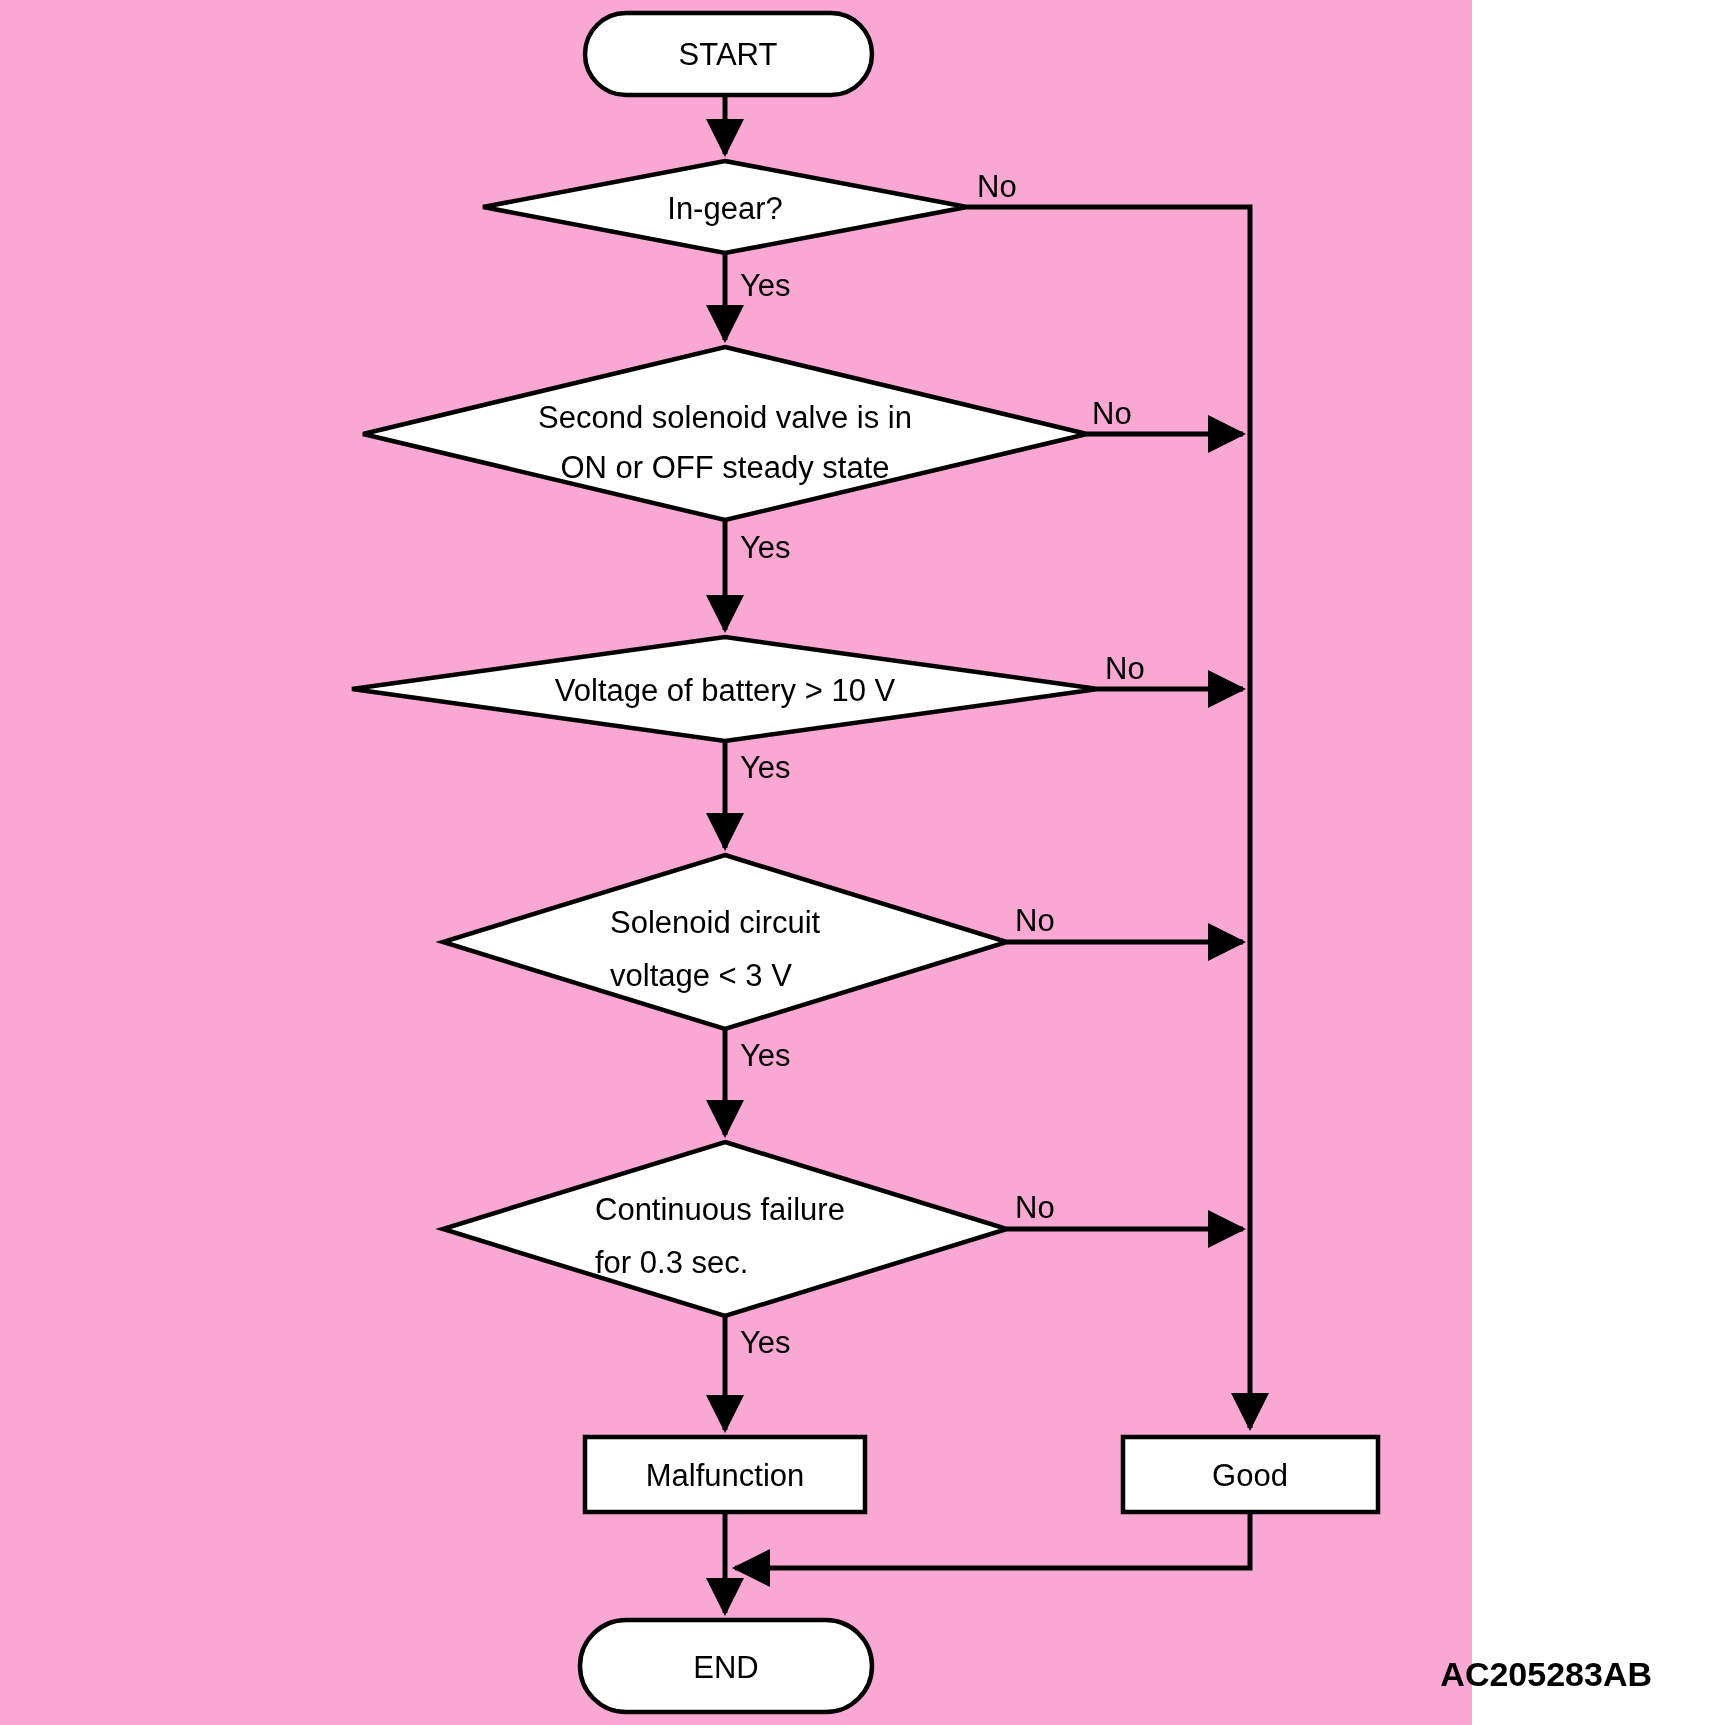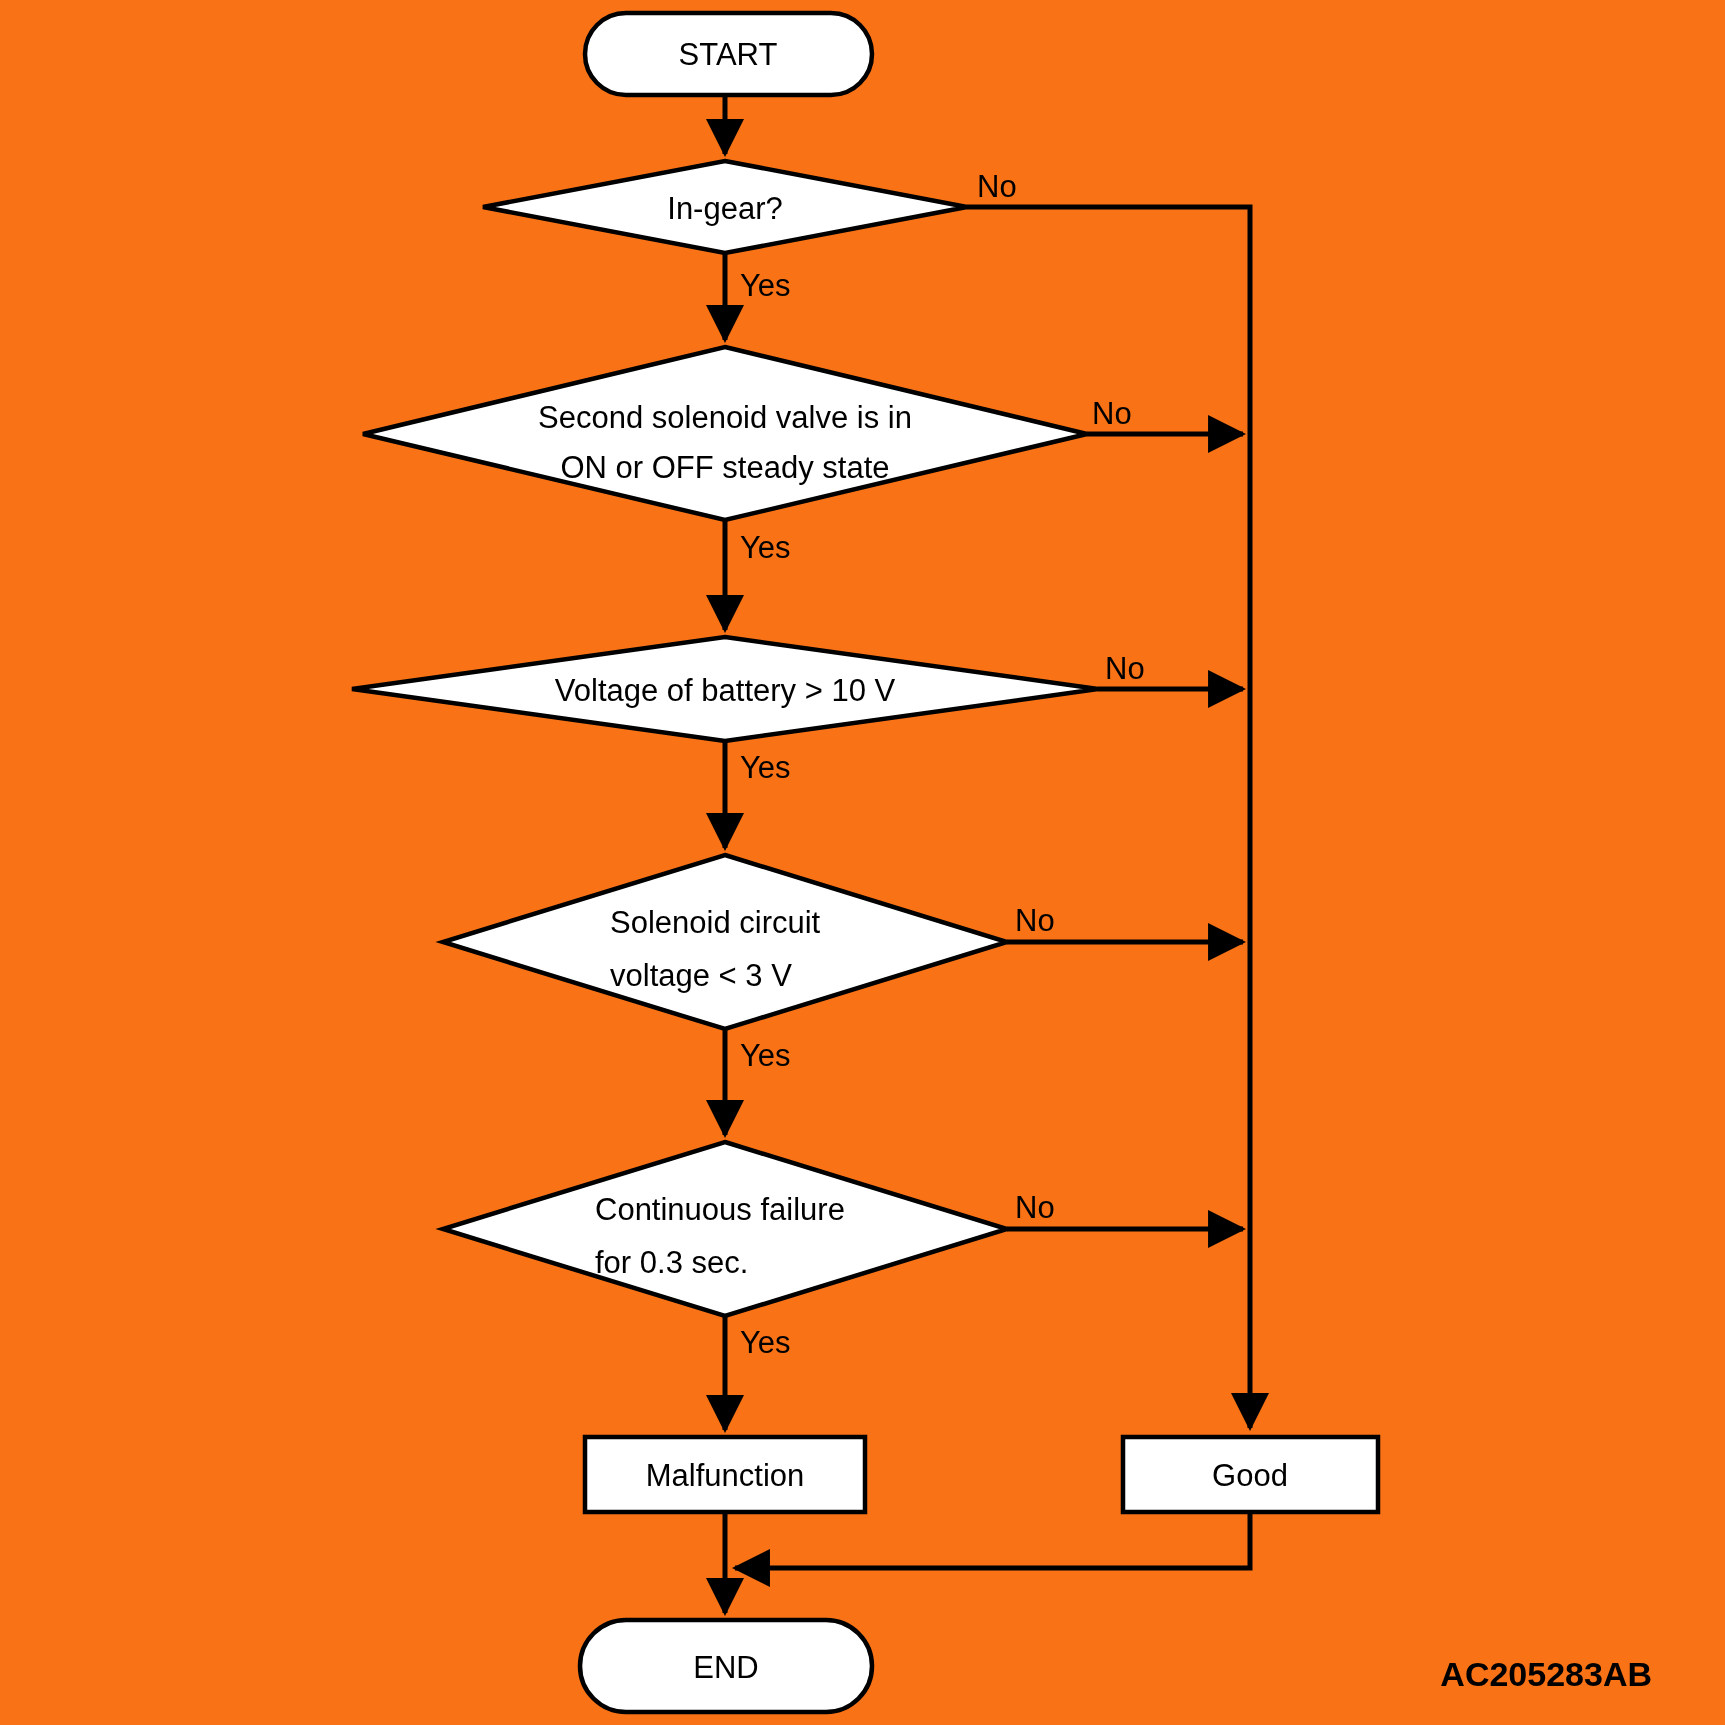--- a/index.html
+++ b/index.html
@@ -1,16 +1,16 @@
 <!DOCTYPE html>
 <html><head>
 <meta charset="utf-8">
 <style>
   html,body{margin:0;padding:0;background:#ffffff;}
-  .stage{position:relative;width:1725px;height:1725px;background:#f97316;}
+  .stage{position:relative;width:1472px;height:1725px;background:#f9a8d4;}
   svg{display:block;}
   .shape{fill:#ffffff;stroke:#000000;stroke-width:4.5px;}
   .conn{fill:none;stroke:#000000;stroke-width:5px;}
   text{font-family:"Liberation Sans","DejaVu Sans",sans-serif;font-size:31px;fill:#000000;}
   .node-label{text-anchor:middle;}
   .left-label{text-anchor:start;}
   .code{font-size:34px;font-weight:bold;text-anchor:end;}
 </style>
 </head>
 <body>

